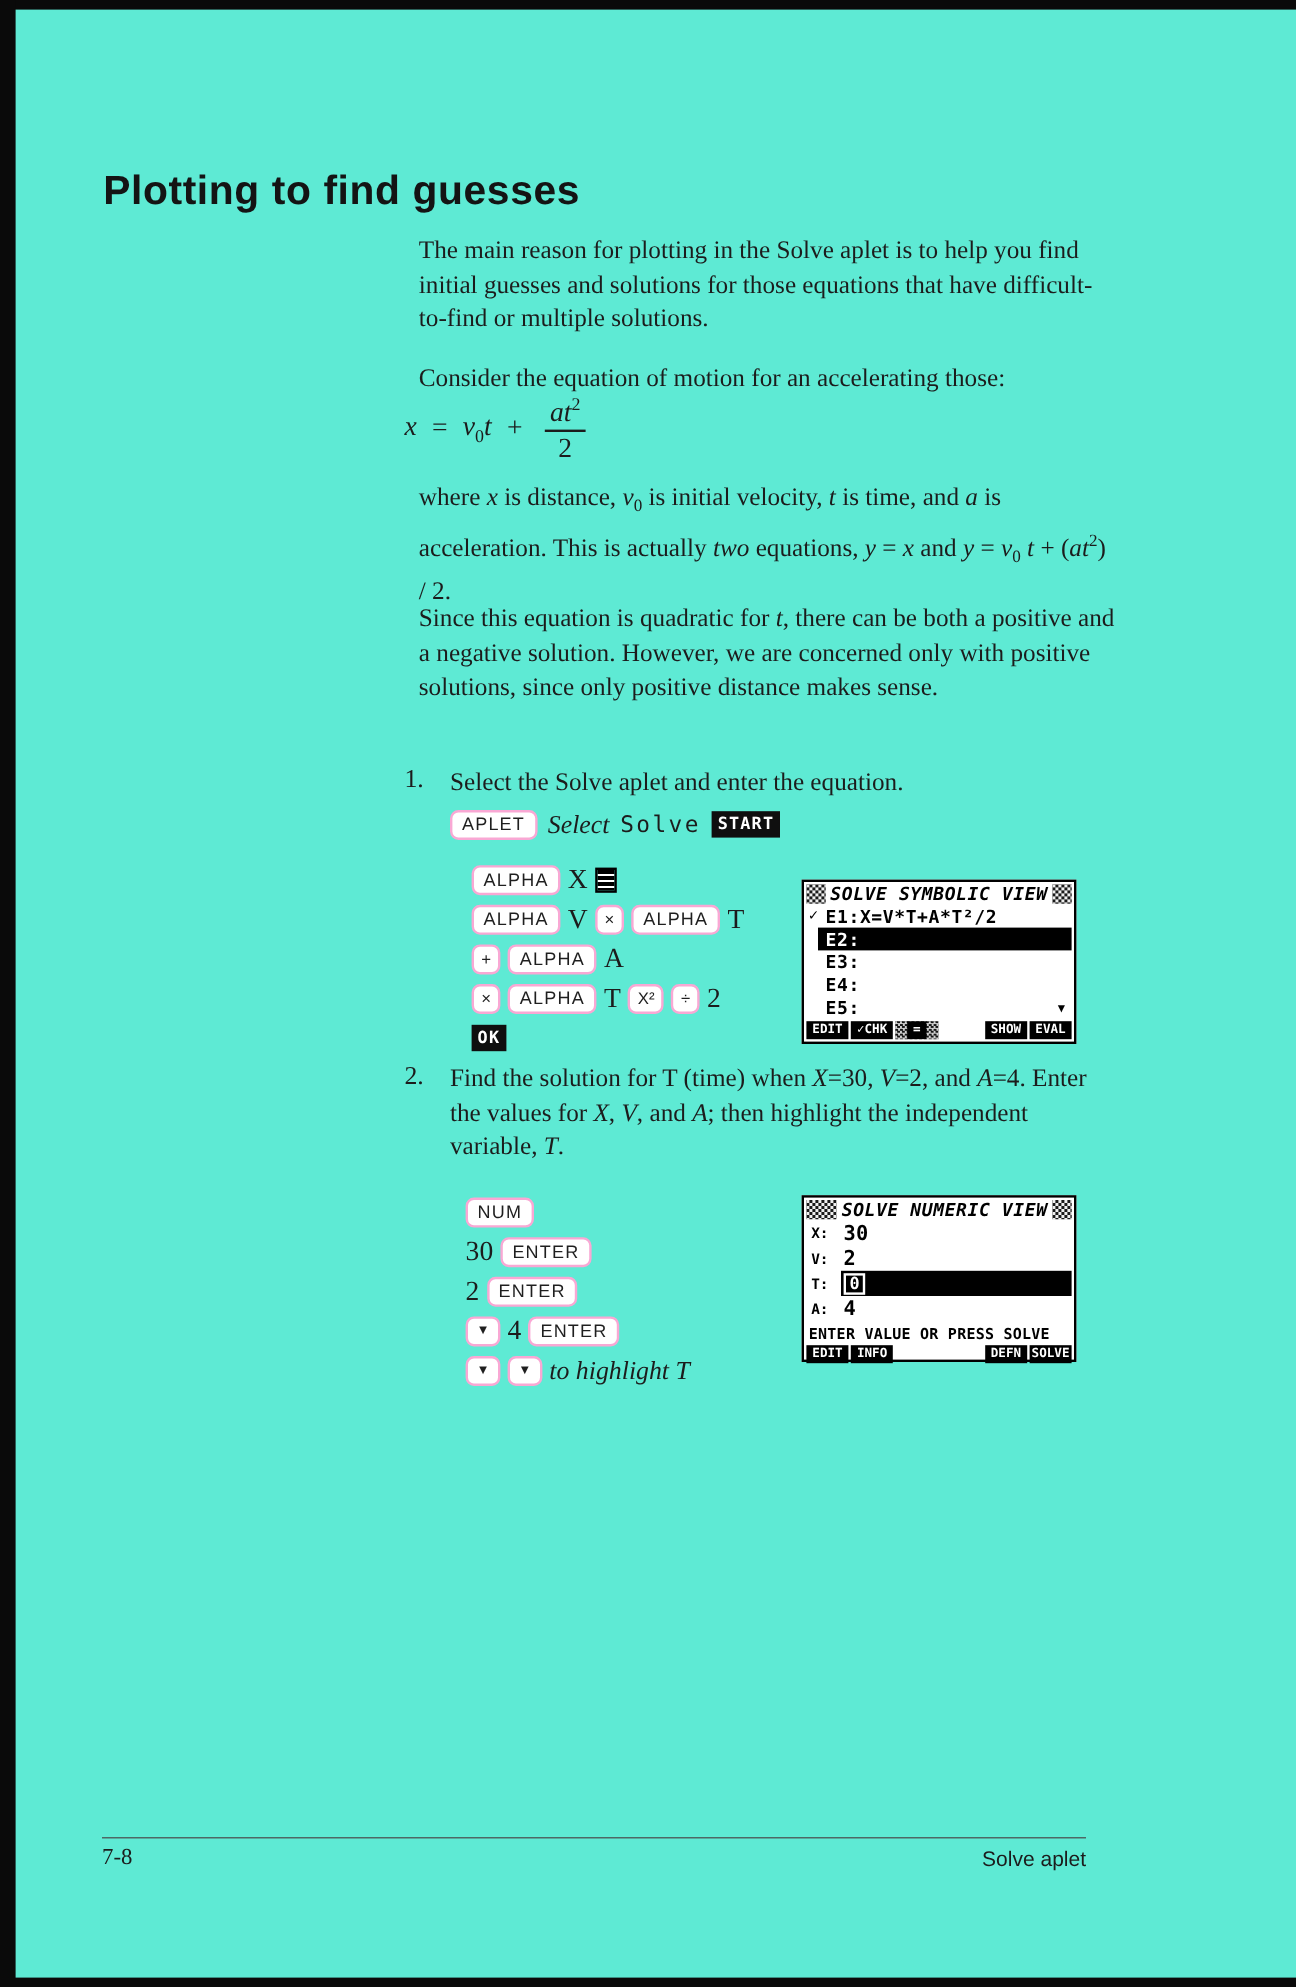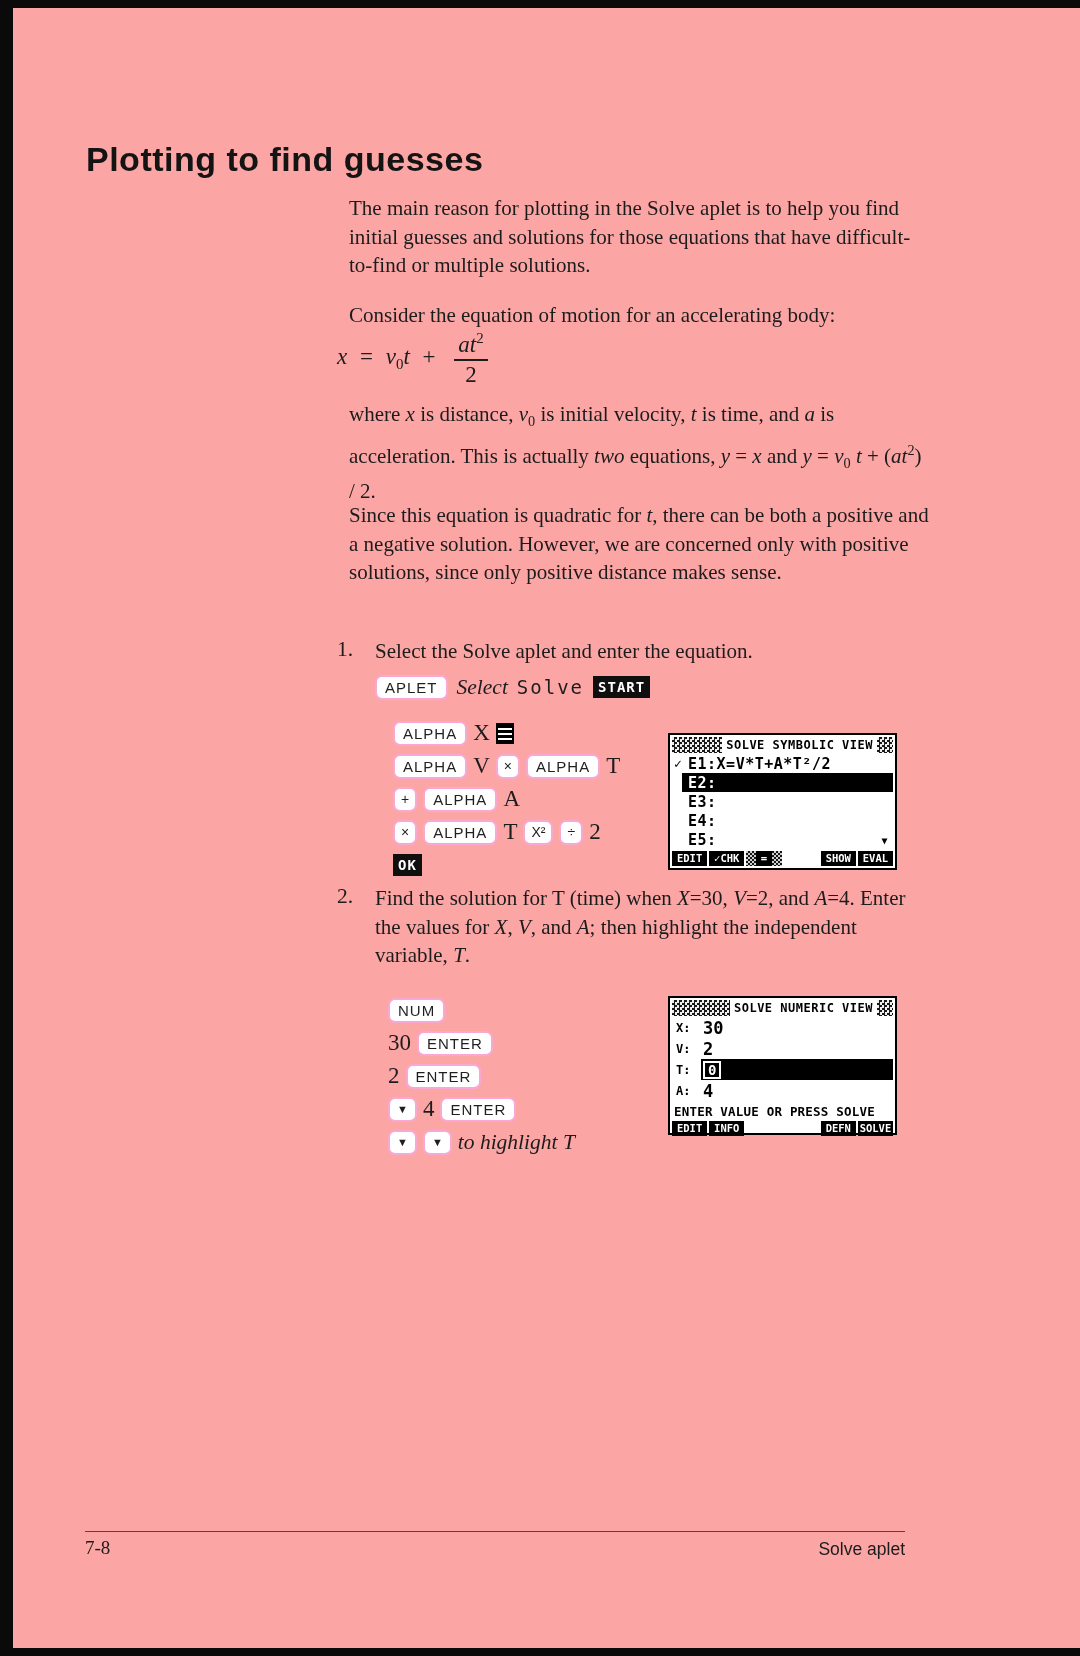--- a/index.html
+++ b/index.html
@@ -1,18 +1,18 @@
 <!DOCTYPE html>
 <html><head>
 <meta charset="utf-8">
 <style>
   * { margin:0; padding:0; box-sizing:border-box; }
   html,body { background:#e8e8e8; }
   #page {
-    position:relative; width:1080px; height:1656px; background:#fca5a5;
+    position:relative; width:1080px; height:1656px; background:#5eead4;
     font-family:"Liberation Serif", serif; color:#1c1c1c; overflow:hidden;
   }
   .scan-edge { position:absolute; background:#0a0a0a; }
   #edge-top { left:0; top:0; width:1080px; height:8px; }
   #edge-left { left:0; top:0; width:13px; height:1656px; }
   #edge-bottom { left:0; top:1648px; width:1080px; height:8px; }
 
   #page-title {
     position:absolute; left:86px; top:140px;
     font-family:"Liberation Sans", sans-serif; font-weight:bold;
@@ -75,21 +75,21 @@
     position:absolute; width:229px; border:2px solid #000; background:#fff;
     font-family:"DejaVu Sans Mono", monospace; font-weight:bold; color:#000;
   }
   #screen-symbolic { left:668px; top:733px; height:137px; }
   #screen-numeric  { left:668px; top:996px; height:139px; }
   .ctitle { display:flex; align-items:stretch; height:16px; margin:2px 2px 1px; }
   .ck { background-color:#9a9a9a;
         background-image:repeating-conic-gradient(#1a1a1a 0% 25%, #efefef 0% 50%);
         background-size:5px 5px; }
   .ckl { flex:1; } .ckr { width:16px; }
-  .ctext { font-size:12px; line-height:16px; padding:0 4px; letter-spacing:.5px; white-space:nowrap; }
+  .ctext { font-size:15px; line-height:16px; padding:0 4px; letter-spacing:.5px; white-space:nowrap;font-style:italic; }
   .crow { position:relative; display:flex; align-items:center; height:19px;
           font-size:15px; letter-spacing:.5px; margin:0 2px; padding-left:2px; }
   .chk { width:14px; font-size:13px; }
   .crow.sel { background:linear-gradient(to right, transparent 10px, #000 10px); }
   .crow.sel .lbl { color:#fff; }
   .rowarrow { position:absolute; right:5px; top:5px; font-size:10px; }
   .nrow { position:relative; display:flex; align-items:center; height:21px;
           margin:0 2px; padding-left:4px; }
   .nlbl { width:27px; font-size:12px; }
   .nval { font-size:17px; }
@@ -115,21 +115,21 @@
 <body>
 
 <div id="page">
   <div id="edge-top" class="scan-edge"></div>
   <div id="edge-left" class="scan-edge"></div>
   <div id="edge-bottom" class="scan-edge"></div>
 
   <h1 id="page-title">Plotting to find guesses</h1>
 
   <p id="intro-paragraph" class="para">The main reason for plotting in the Solve aplet is to help you find initial guesses and solutions for those equations that have difficult-to-find or multiple solutions.</p>
-  <p id="consider-paragraph" class="para">Consider the equation of motion for an accelerating body:</p>
+  <p id="consider-paragraph" class="para">Consider the equation of motion for an accelerating those:</p>
 
   <div id="equation-of-motion">
     <i>x</i>
     <span class="eq-sp">=</span>
     <i>v</i><sub>0</sub><i>t</i>
     <span class="eq-sp">+</span>
     <span class="frac">
       <span class="fnum"><i>at</i><sup>2</sup></span>
       <span class="fden">2</span>
     </span>

